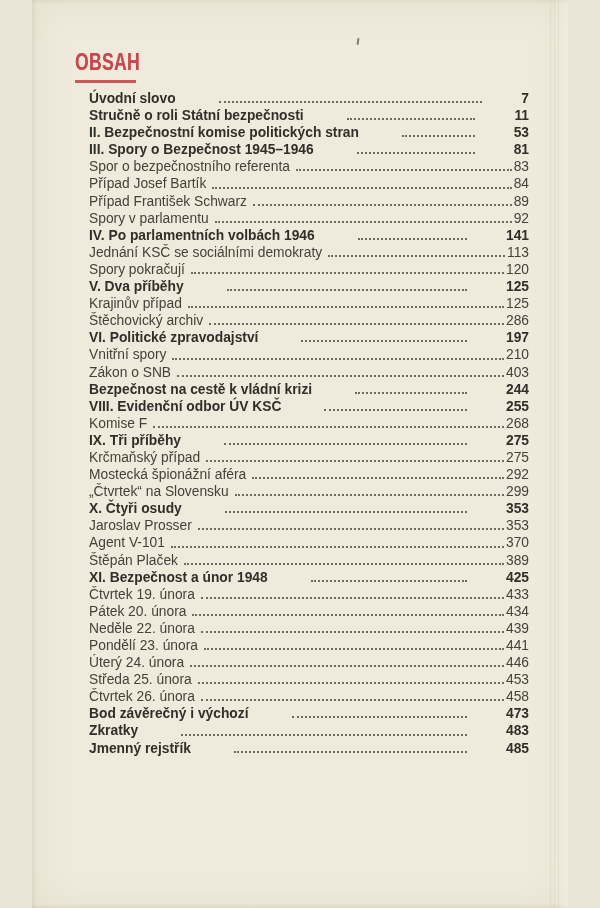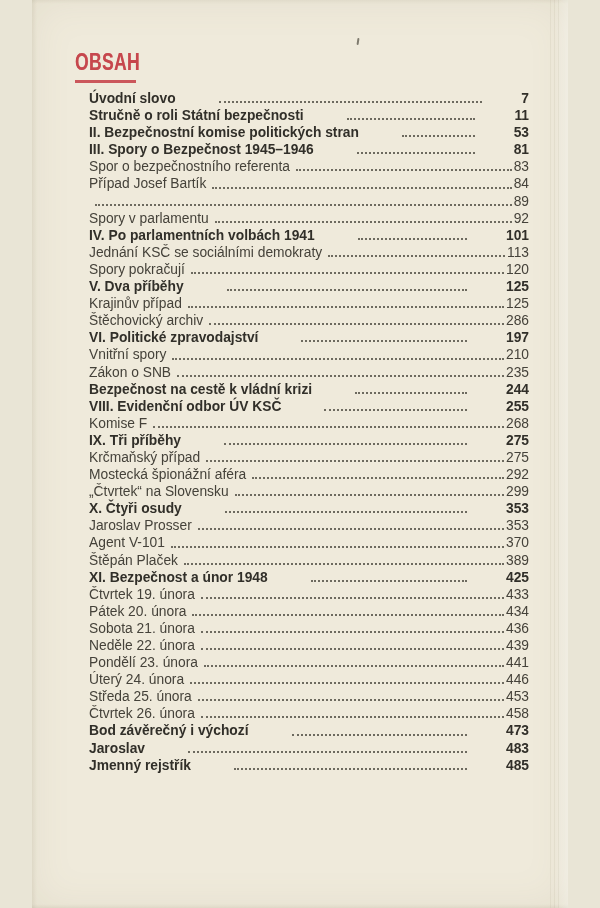--- a/index.html
+++ b/index.html
@@ -142,32 +142,33 @@
         <span class="toc-title">Spor o bezpečnostního referenta</span>
         <span class="leader"></span>
         <span class="pagenum">83</span>
       </div>
       <div class="toc-row">
         <span class="toc-title">Případ Josef Bartík</span>
         <span class="leader"></span>
         <span class="pagenum">84</span>
       </div>
       <div class="toc-row">
+        <span class="toc-title">Případ František Schwarz</span>
         <span class="leader"></span>
         <span class="pagenum">89</span>
       </div>
       <div class="toc-row">
         <span class="toc-title">Spory v parlamentu</span>
         <span class="leader"></span>
         <span class="pagenum">92</span>
       </div>
       <div class="toc-row bold">
-        <span class="toc-title">IV. Po parlamentních volbách 1941</span>
-        <span class="leader"></span>
-        <span class="pagenum">101</span>
+        <span class="toc-title">IV. Po parlamentních volbách 1946</span>
+        <span class="leader"></span>
+        <span class="pagenum">141</span>
       </div>
       <div class="toc-row">
         <span class="toc-title">Jednání KSČ se sociálními demokraty</span>
         <span class="leader"></span>
         <span class="pagenum">113</span>
       </div>
       <div class="toc-row">
         <span class="toc-title">Spory pokračují</span>
         <span class="leader"></span>
         <span class="pagenum">120</span>
@@ -193,21 +194,21 @@
         <span class="pagenum">197</span>
       </div>
       <div class="toc-row">
         <span class="toc-title">Vnitřní spory</span>
         <span class="leader"></span>
         <span class="pagenum">210</span>
       </div>
       <div class="toc-row">
         <span class="toc-title">Zákon o SNB</span>
         <span class="leader"></span>
-        <span class="pagenum">235</span>
+        <span class="pagenum">403</span>
       </div>
       <div class="toc-row bold">
         <span class="toc-title">Bezpečnost na cestě k vládní krizi</span>
         <span class="leader"></span>
         <span class="pagenum">244</span>
       </div>
       <div class="toc-row bold">
         <span class="toc-title">VIII. Evidenční odbor ÚV KSČ</span>
         <span class="leader"></span>
         <span class="pagenum">255</span>
@@ -266,25 +267,20 @@
         <span class="toc-title">Čtvrtek 19. února</span>
         <span class="leader"></span>
         <span class="pagenum">433</span>
       </div>
       <div class="toc-row">
         <span class="toc-title">Pátek 20. února</span>
         <span class="leader"></span>
         <span class="pagenum">434</span>
       </div>
       <div class="toc-row">
-        <span class="toc-title">Sobota 21. února</span>
-        <span class="leader"></span>
-        <span class="pagenum">436</span>
-      </div>
-      <div class="toc-row">
         <span class="toc-title">Neděle 22. února</span>
         <span class="leader"></span>
         <span class="pagenum">439</span>
       </div>
       <div class="toc-row">
         <span class="toc-title">Pondělí 23. února</span>
         <span class="leader"></span>
         <span class="pagenum">441</span>
       </div>
       <div class="toc-row">
@@ -301,21 +297,21 @@
         <span class="toc-title">Čtvrtek 26. února</span>
         <span class="leader"></span>
         <span class="pagenum">458</span>
       </div>
       <div class="toc-row bold">
         <span class="toc-title">Bod závěrečný i výchozí</span>
         <span class="leader"></span>
         <span class="pagenum">473</span>
       </div>
       <div class="toc-row bold">
-        <span class="toc-title">Jaroslav</span>
+        <span class="toc-title">Zkratky</span>
         <span class="leader"></span>
         <span class="pagenum">483</span>
       </div>
       <div class="toc-row bold">
         <span class="toc-title">Jmenný rejstřík</span>
         <span class="leader"></span>
         <span class="pagenum">485</span>
       </div>
     </div>
 </div>

